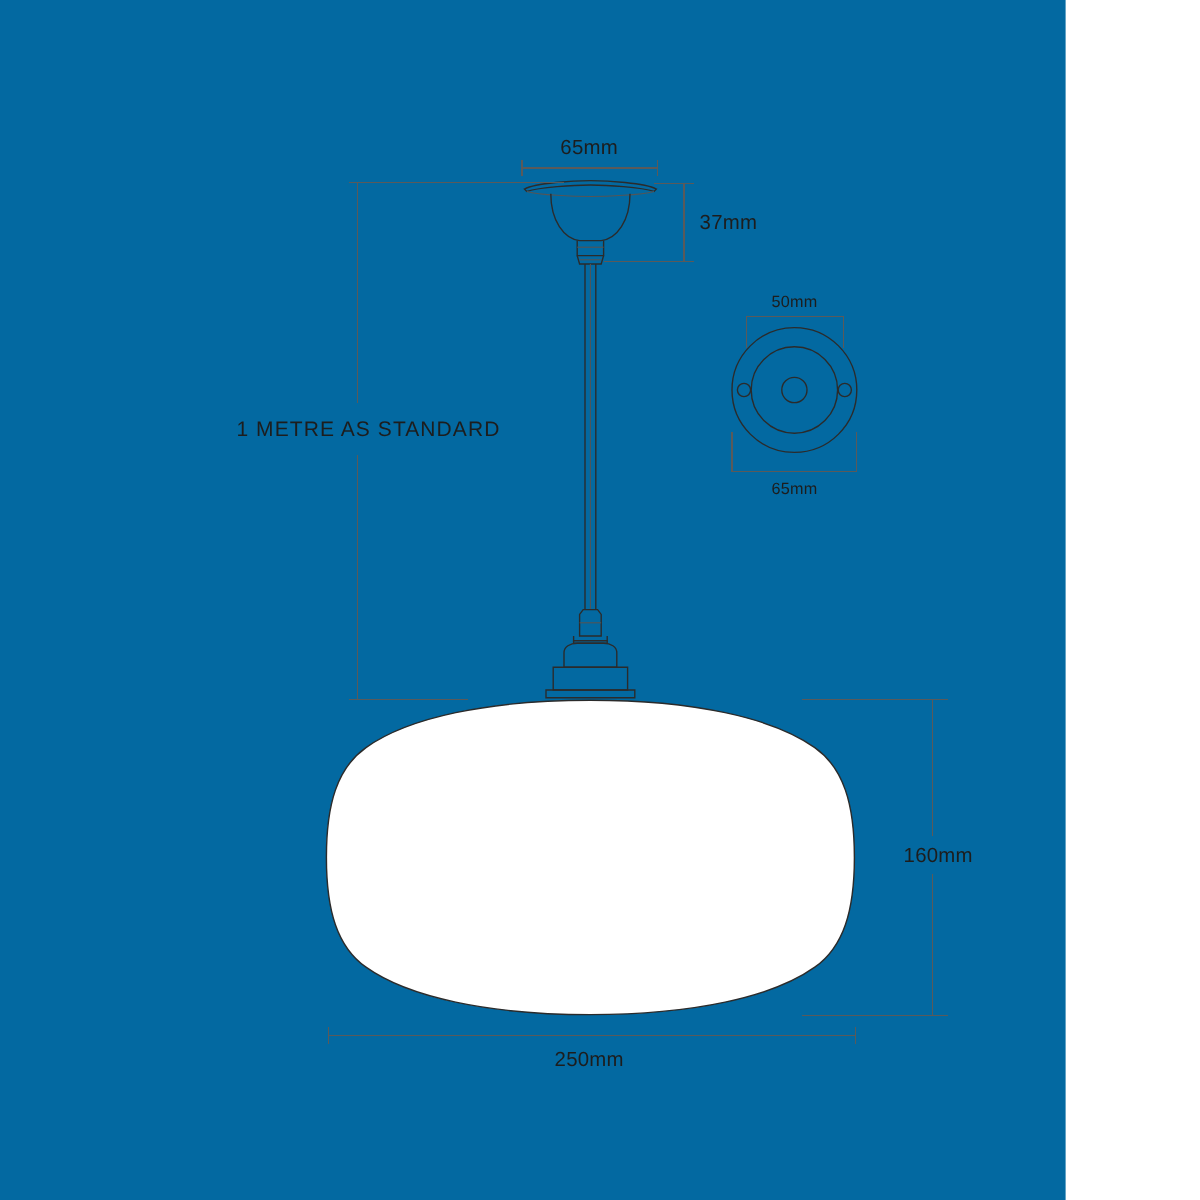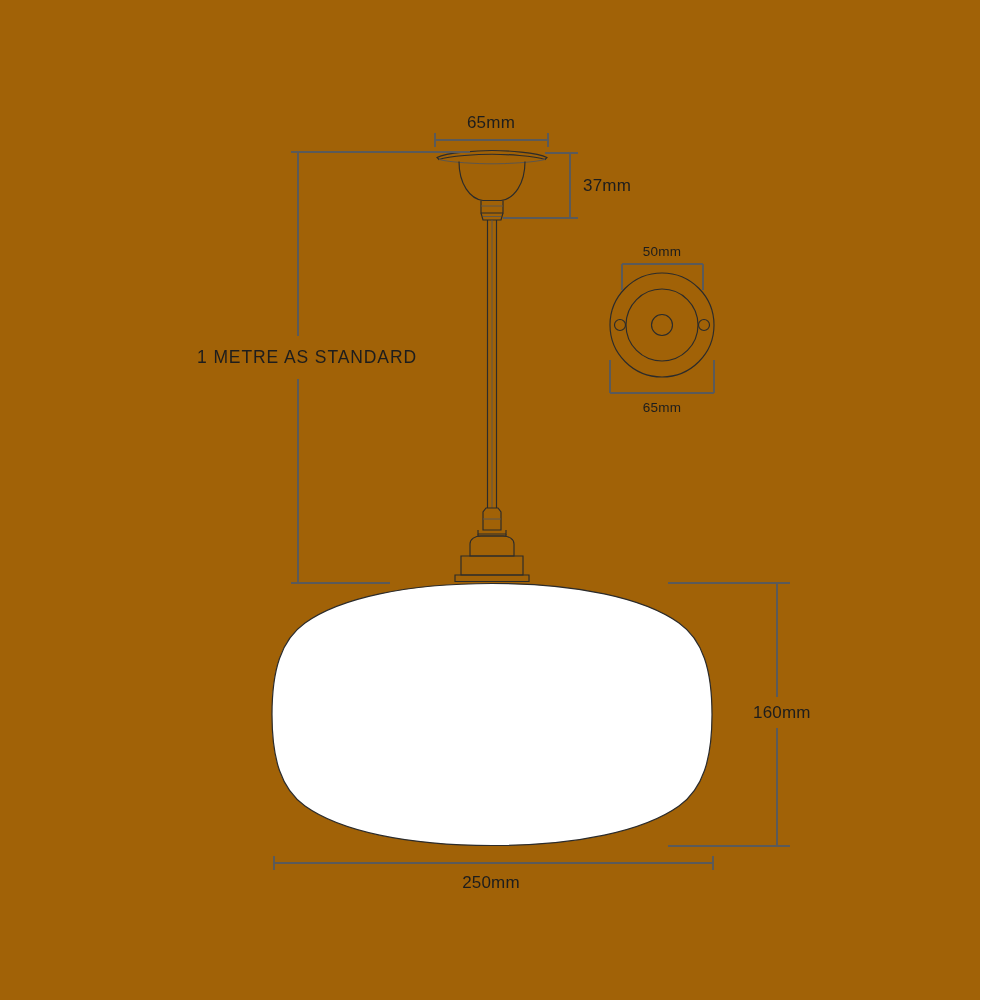--- a/index.html
+++ b/index.html
@@ -8,23 +8,23 @@
     background: #ffffff;
   }
   body {
     font-family: "Liberation Sans", sans-serif;
     width: 1000px;
     height: 1000px;
     overflow: hidden;
   }
   #drawing-root {
     position: relative;
-    width: 980px;
+    width: 888px;
     height: 1000px;
-    background: #a16207;
+    background: #0369a1;
   }
   svg#tech-drawing {
     display: block;
     width: 1000px;
     height: 1000px;
   }
   .dim-line {
     stroke: #5a5a5a;
     stroke-width: 1.15;
     fill: none;

